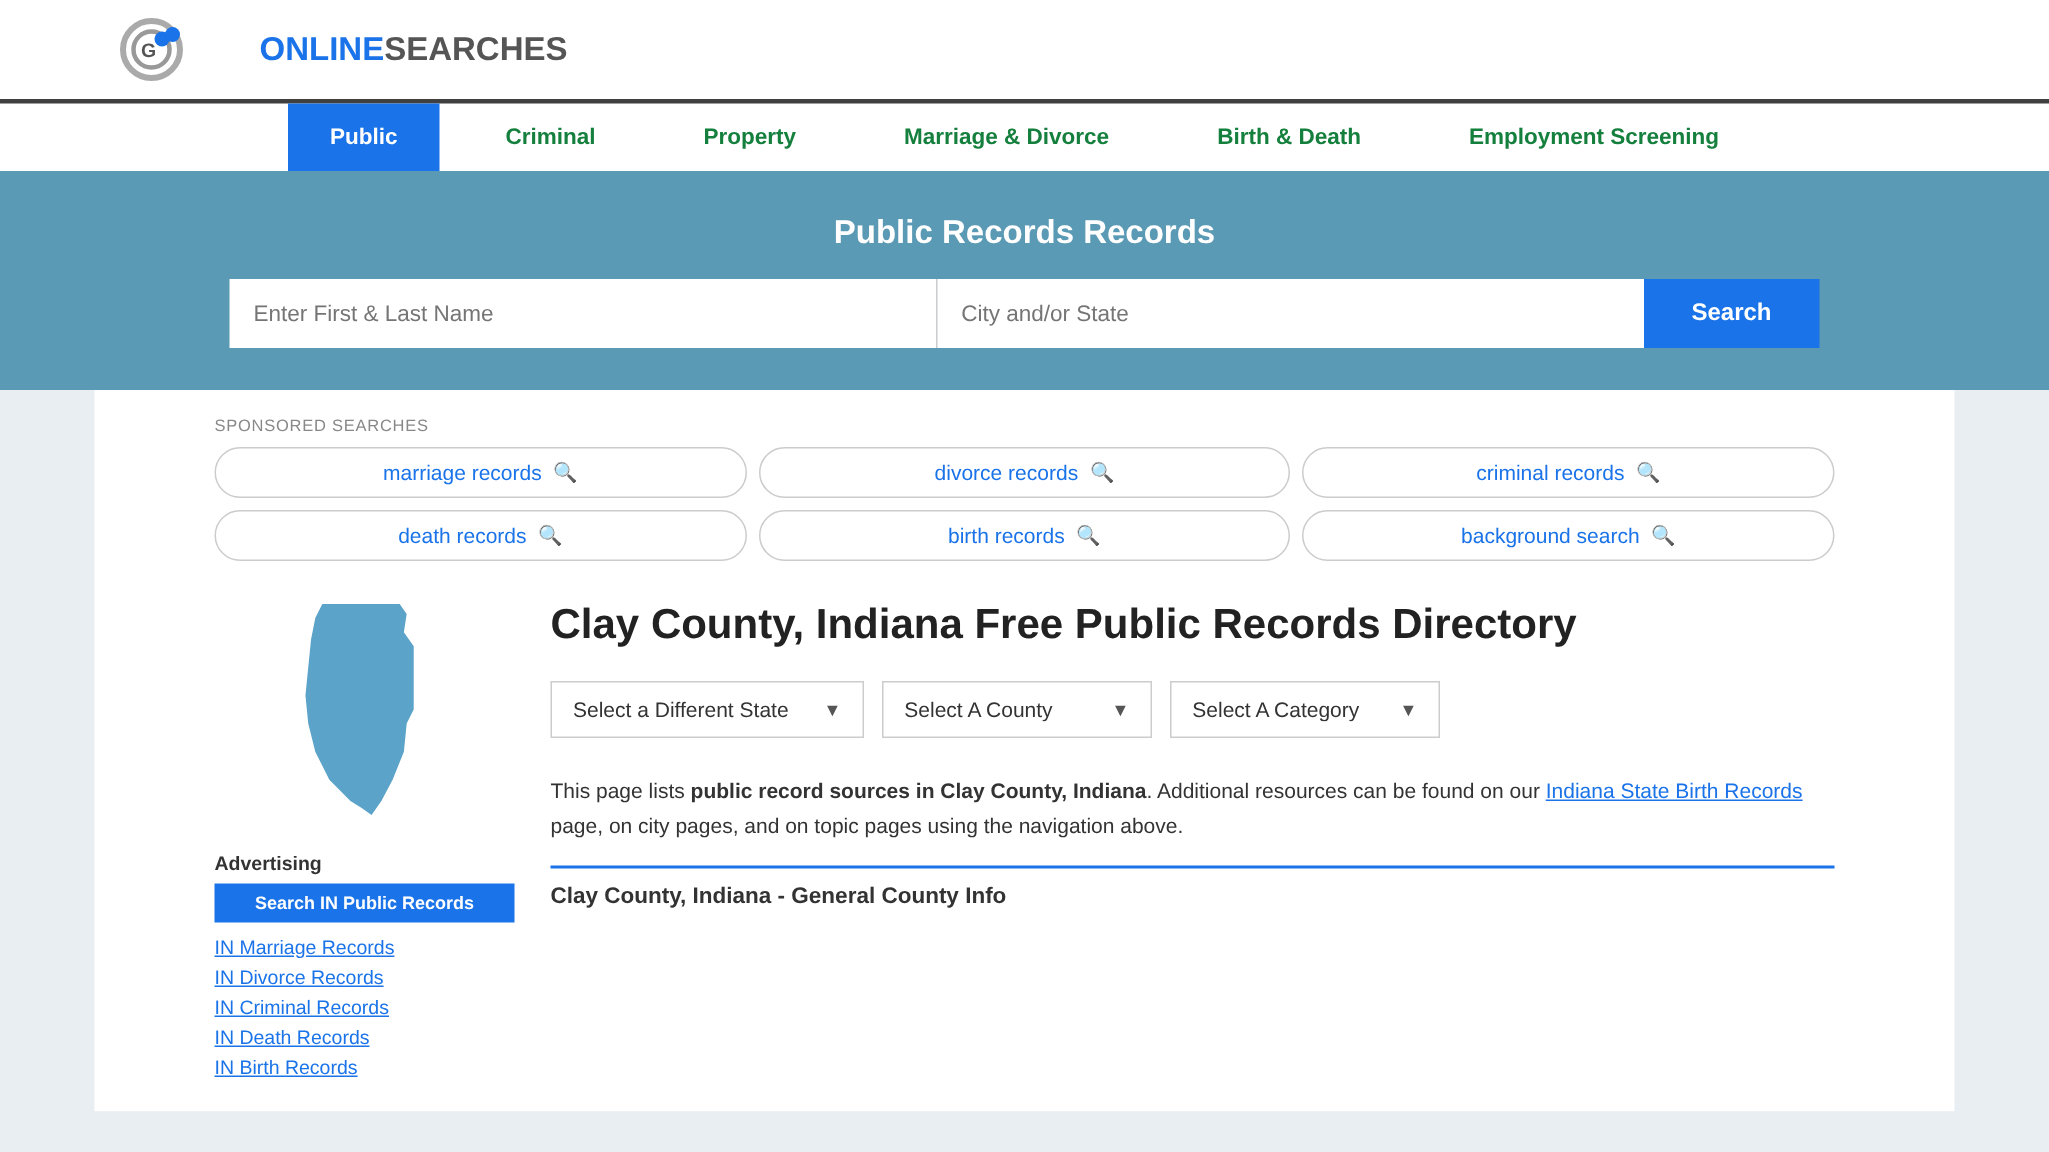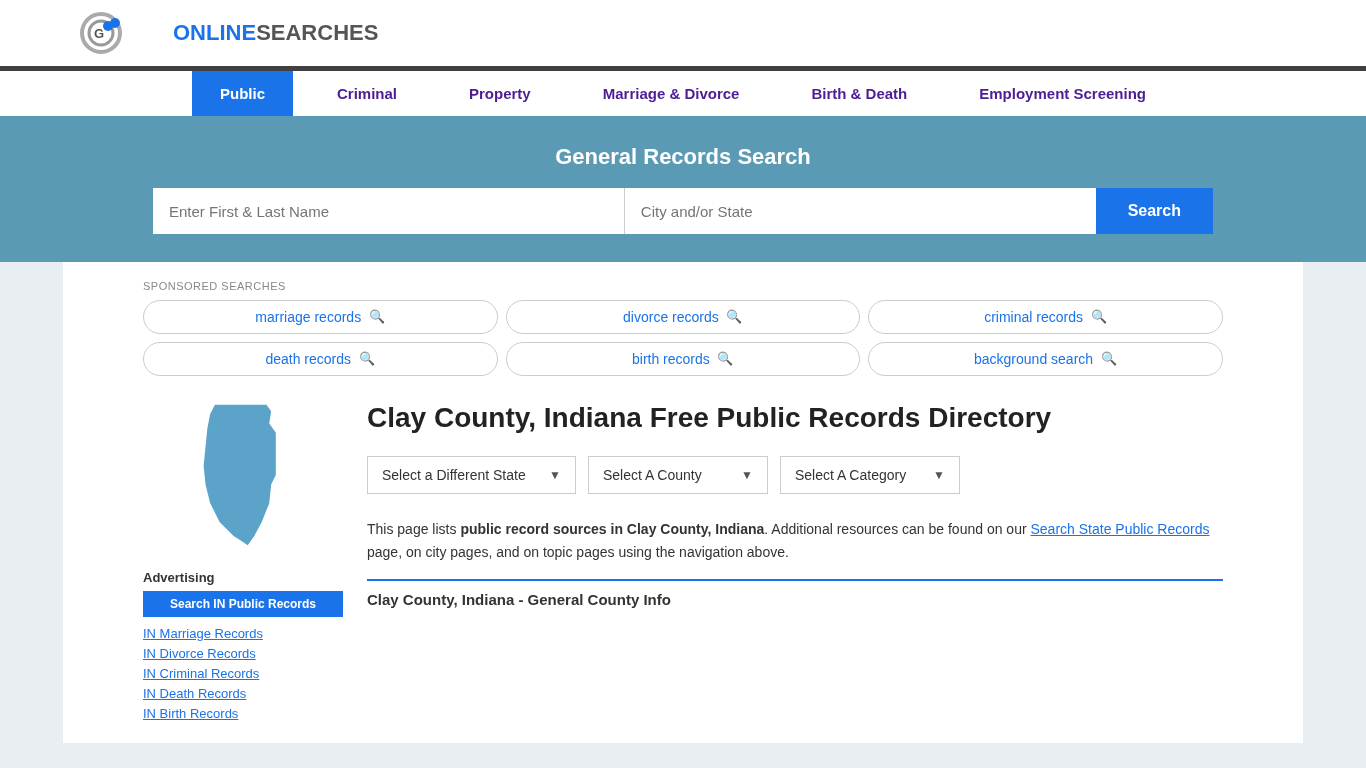--- a/index.html
+++ b/index.html
@@ -8,22 +8,22 @@
     
     .header { background: #fff; padding: 12px 80px; display: flex; align-items: center; }
     .logo-wrap { display: flex; align-items: center; gap: 8px; }
     .logo-circle { width: 42px; height: 42px; border-radius: 50%; border: 4px solid #aaa; display: flex; align-items: center; justify-content: center; font-weight: bold; font-size: 18px; color: #555; position: relative; }
     .logo-circle::after { content: ''; position: absolute; top: 2px; right: -2px; width: 10px; height: 10px; background: #1a73e8; border-radius: 50%; }
     .logo-text { display: flex; align-items: baseline; gap: 0; margin-left: 43px; }
     .logo-online { font-size: 22px; font-weight: 900; color: #1a73e8; }
     .logo-searches { font-size: 22px; font-weight: 900; color: #555; }
 
     
-    .nav { background: #fff; border-top: 5px solid #404040; display: flex; justify-content: center; gap: 16px; }
-    .nav-item { padding: 14px 28px; font-size: 15px; font-weight: 600; color: #4c1d95; cursor: pointer; text-decoration: none; display: block; }
+    .nav { background: #fff; border-top: 3px solid #404040; display: flex; justify-content: center; gap: 16px; }
+    .nav-item { padding: 14px 28px; font-size: 15px; font-weight: 600; color: #15803d; cursor: pointer; text-decoration: none; display: block; }
     .nav-item.active { background: #1a73e8; color: #fff; }
 
     
     .search-banner { background: #5b9ab5; padding: 28px 80px; }
     .search-banner h1 { text-align: center; color: #fff; font-size: 22px; font-weight: 700; margin-bottom: 18px; }
     .search-form { display: flex; gap: 0; max-width: 1060px; margin: 0 auto; border-radius: 17px; }
     .search-form input { flex: 1; padding: 14px 16px; font-size: 15px; border: none; outline: none; color: #999; }
     .search-form input:first-child { border-right: 1px solid #ccc; }
     .search-btn { background: #1a73e8; color: #fff; border: none; padding: 14px 32px; font-size: 16px; font-weight: 700; cursor: pointer; white-space: nowrap; }
 
@@ -85,21 +85,21 @@
 <nav class="nav">
   <a class="nav-item active">Public</a>
   <a class="nav-item">Criminal</a>
   <a class="nav-item">Property</a>
   <a class="nav-item">Marriage &amp; Divorce</a>
   <a class="nav-item">Birth &amp; Death</a>
   <a class="nav-item">Employment Screening</a>
 </nav>
 
 <div class="search-banner">
-  <h1>General Records Search</h1>
+  <h1>Public Records Records</h1>
   <div class="search-form">
     <input type="text" placeholder="Enter First &amp; Last Name" style="">
     <input type="text" placeholder="City and/or State" style="">
     <button class="search-btn">Search</button>
   </div>
 </div>
 
 <div class="main-container">
 
   <div class="sponsored-label">SPONSORED SEARCHES</div>
@@ -167,19 +167,19 @@
         </div>
         <div class="dropdown-select">
           <select>
             <option>Select A Category</option>
           </select>
           <span class="dropdown-arrow">▼</span>
         </div>
       </div>
 
       <p class="description">
-        <span>This page lists </span><strong>public record sources in Clay County, Indiana</strong><span>. Additional resources can be found on our </span><a>Search State Public Records</a><span> page, on city pages, and on topic pages using the navigation above.</span>
+        <span>This page lists </span><strong>public record sources in Clay County, Indiana</strong><span>. Additional resources can be found on our </span><a>Indiana State Birth Records</a><span> page, on city pages, and on topic pages using the navigation above.</span>
       </p>
 
       <div class="county-info-header">Clay County, Indiana - General County Info</div>
     </div>
   </div>
 </div>
 
 </body></html>

